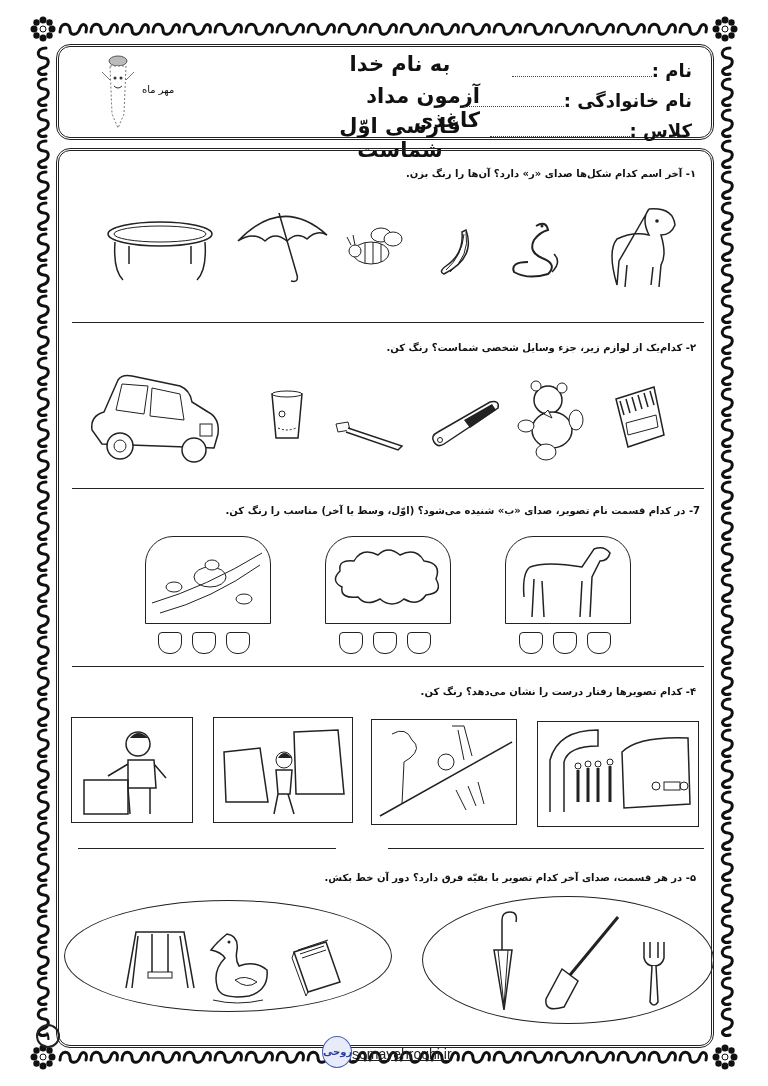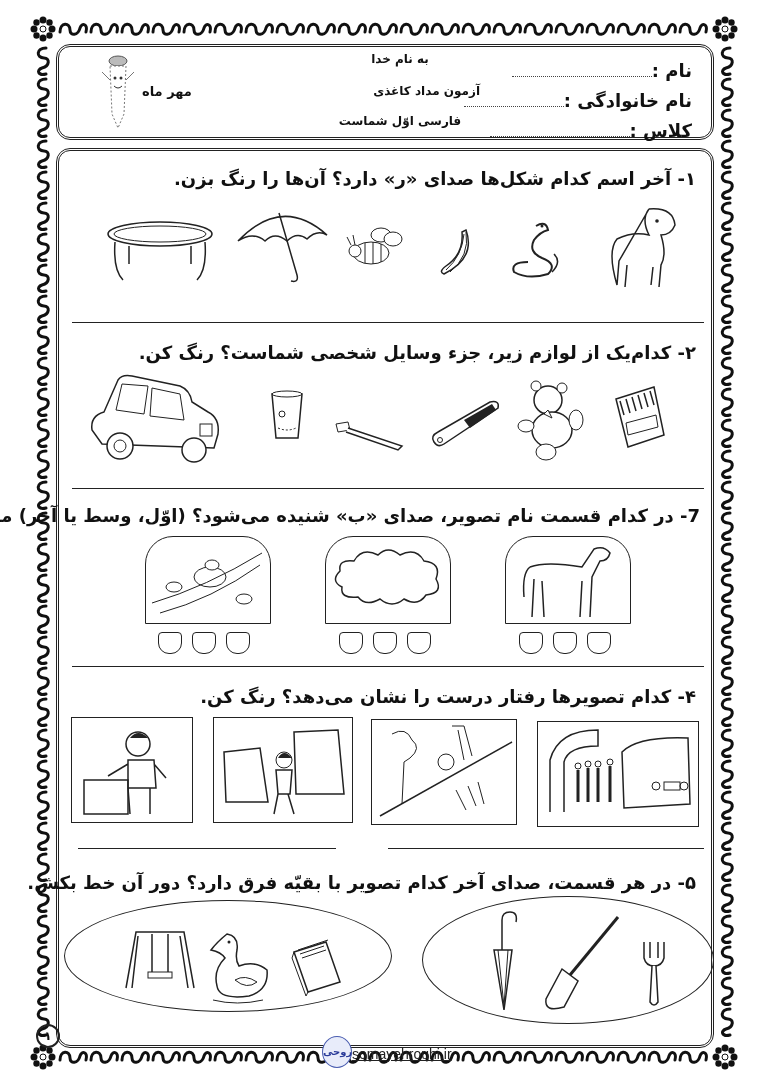--- a/index.html
+++ b/index.html
@@ -23,24 +23,24 @@
   
   .header-box {
     position:absolute; left:56px; top:44px; width:658px; height:96px;
     border:3px double #222; border-radius:14px; box-sizing:border-box;
   }
   .content-box {
     position:absolute; left:56px; top:148px; width:658px; height:900px;
     border:3px double #222; border-radius:14px; box-sizing:border-box;
   }
   .rtl { direction:rtl; unicode-bidi:embed; }
-  .hdr-text { font-weight:bold; font-size:12px; }
+  .hdr-text { font-weight:bold; font-size:21px; }
   .field { position:absolute; font-size:18px; font-weight:bold; direction:rtl; white-space:nowrap; }
   .dots { display:inline-block; border-bottom:1px dotted #444; width:140px; height:10px; margin-left:4px; }
-  .q-title { position:absolute; right:72px; font-weight:bold; font-size:18px; direction:rtl; white-space:nowrap; }
+  .q-title { position:absolute; right:72px; font-weight:bold; font-size:10px; direction:rtl; white-space:nowrap; }
   .hr { position:absolute; height:0; border-top:1.5px solid #222; }
   .pic { position:absolute; }
   .frame { position:absolute; border:1.5px solid #222; box-sizing:border-box; background:#fff; }
   .arch { border-radius:28px 28px 0 0; }
   .slot { position:absolute; width:24px; height:22px; border:1.5px solid #222; border-radius:4px 4px 11px 11px; box-sizing:border-box; }
   .ellipse { position:absolute; border:1.5px solid #222; border-radius:50%; box-sizing:border-box; }
   .page-num {
     position:absolute; left:36px; top:1024px; width:24px; height:24px; border:2px solid #222;
     border-radius:50%; box-sizing:border-box; text-align:center; font-size:12px; font-weight:bold; line-height:20px;
   }
@@ -257,21 +257,21 @@
 <div class="abs" style="left:98px;top:54px;width:40px;height:78px;">
   <svg width="40" height="78" viewBox="0 0 40 78">
     <ellipse cx="20" cy="7" rx="9" ry="5" fill="#bbb" stroke="#555"></ellipse>
     <path d="M12 12 L28 12 L26 60 L20 74 L14 60 Z" fill="#fff" stroke="#777" stroke-dasharray="2 2"></path>
     <circle cx="17" cy="24" r="1.5" fill="#333"></circle>
       <circle cx="23" cy="24" r="1.5" fill="#333"></circle>
     <path d="M16 32 Q20 36 24 32" fill="none" stroke="#333"></path>
     <path d="M12 26 L4 18 M28 26 L36 18" stroke="#777"></path>
   </svg>
 </div>
-<div class="abs rtl hdr-text" style="left:142px;top:84px;font-size:13px;font-weight:bold;">مهر ماه</div>
+<div class="abs rtl hdr-text" style="left:142px;top:84px;font-size:10px;font-weight:normal;">مهر ماه</div>
 
 <div class="abs rtl hdr-text" style="left:340px;top:52px;width:120px;text-align:center;">به نام خدا</div>
 <div class="abs rtl hdr-text" style="left:320px;top:84px;width:160px;">آزمون مداد کاغذی</div>
 <div class="abs rtl hdr-text" style="left:320px;top:114px;width:160px;text-align:center;">فارسی اوّل شماست</div>
 
 <div class="field" style="right:76px;top:60px;">
   <span>نام :</span><span class="dots"></span>
 </div>
 <div class="field" style="right:76px;top:90px;">
   <span>نام خانوادگی :</span><span class="dots" style="width:100px;"></span>

